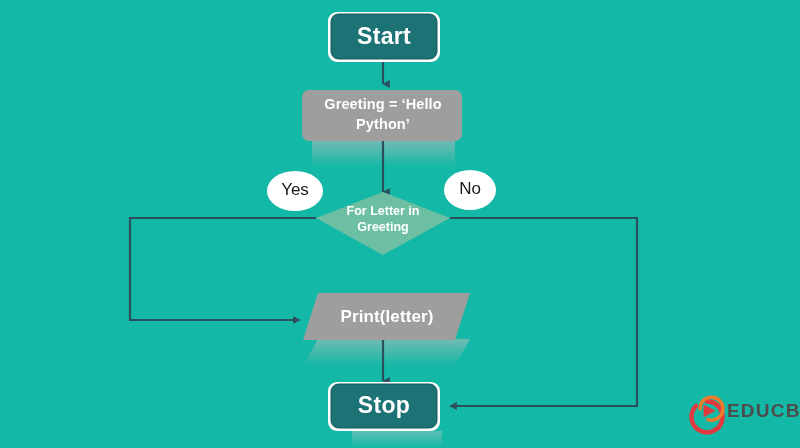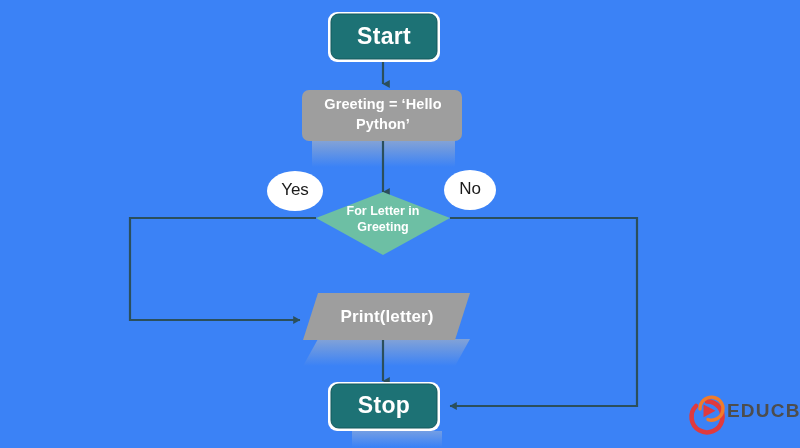--- a/index.html
+++ b/index.html
@@ -5,21 +5,21 @@
 <style>
   html, body {
     margin: 0;
     padding: 0;
     background: #ffffff;
   }
   #canvas {
     position: relative;
     width: 800px;
     height: 448px;
-    background: #3b82f6;
+    background: #14b8a6;
     overflow: hidden;
     font-family: "Liberation Sans", sans-serif;
   }
   #flow-svg {
     position: absolute;
     left: 0;
     top: 0;
     width: 800px;
     height: 448px;
   }

